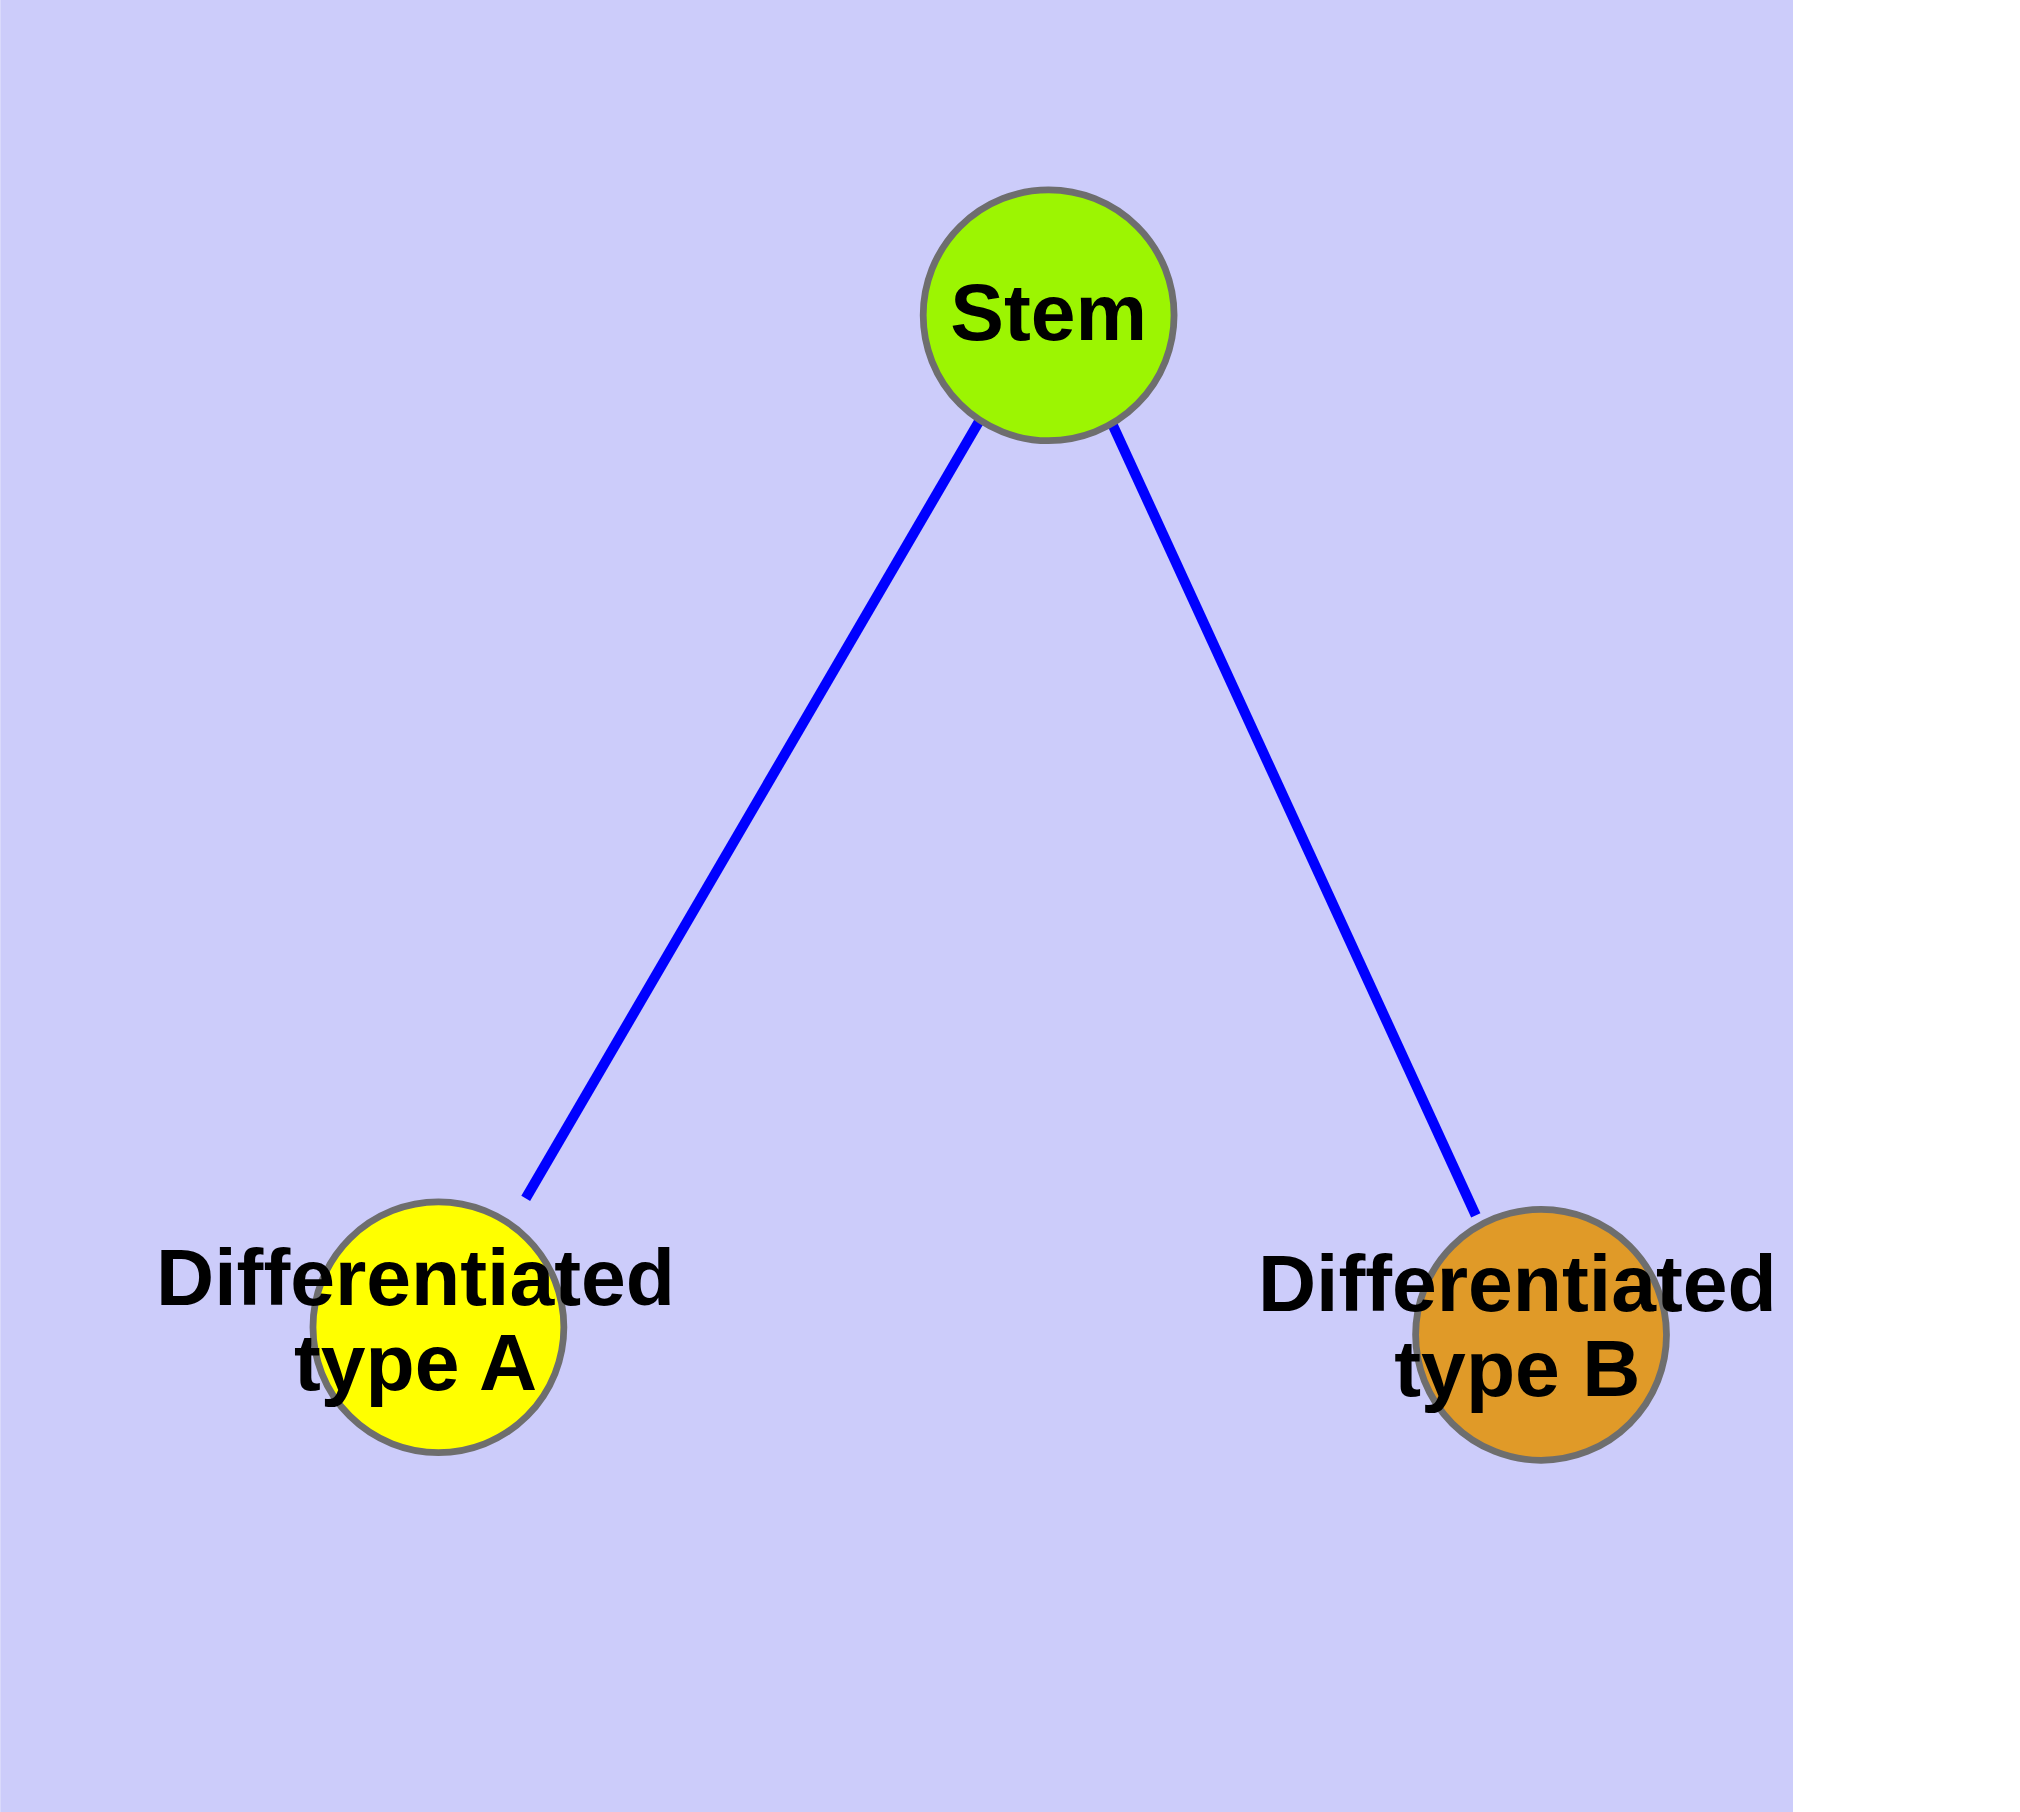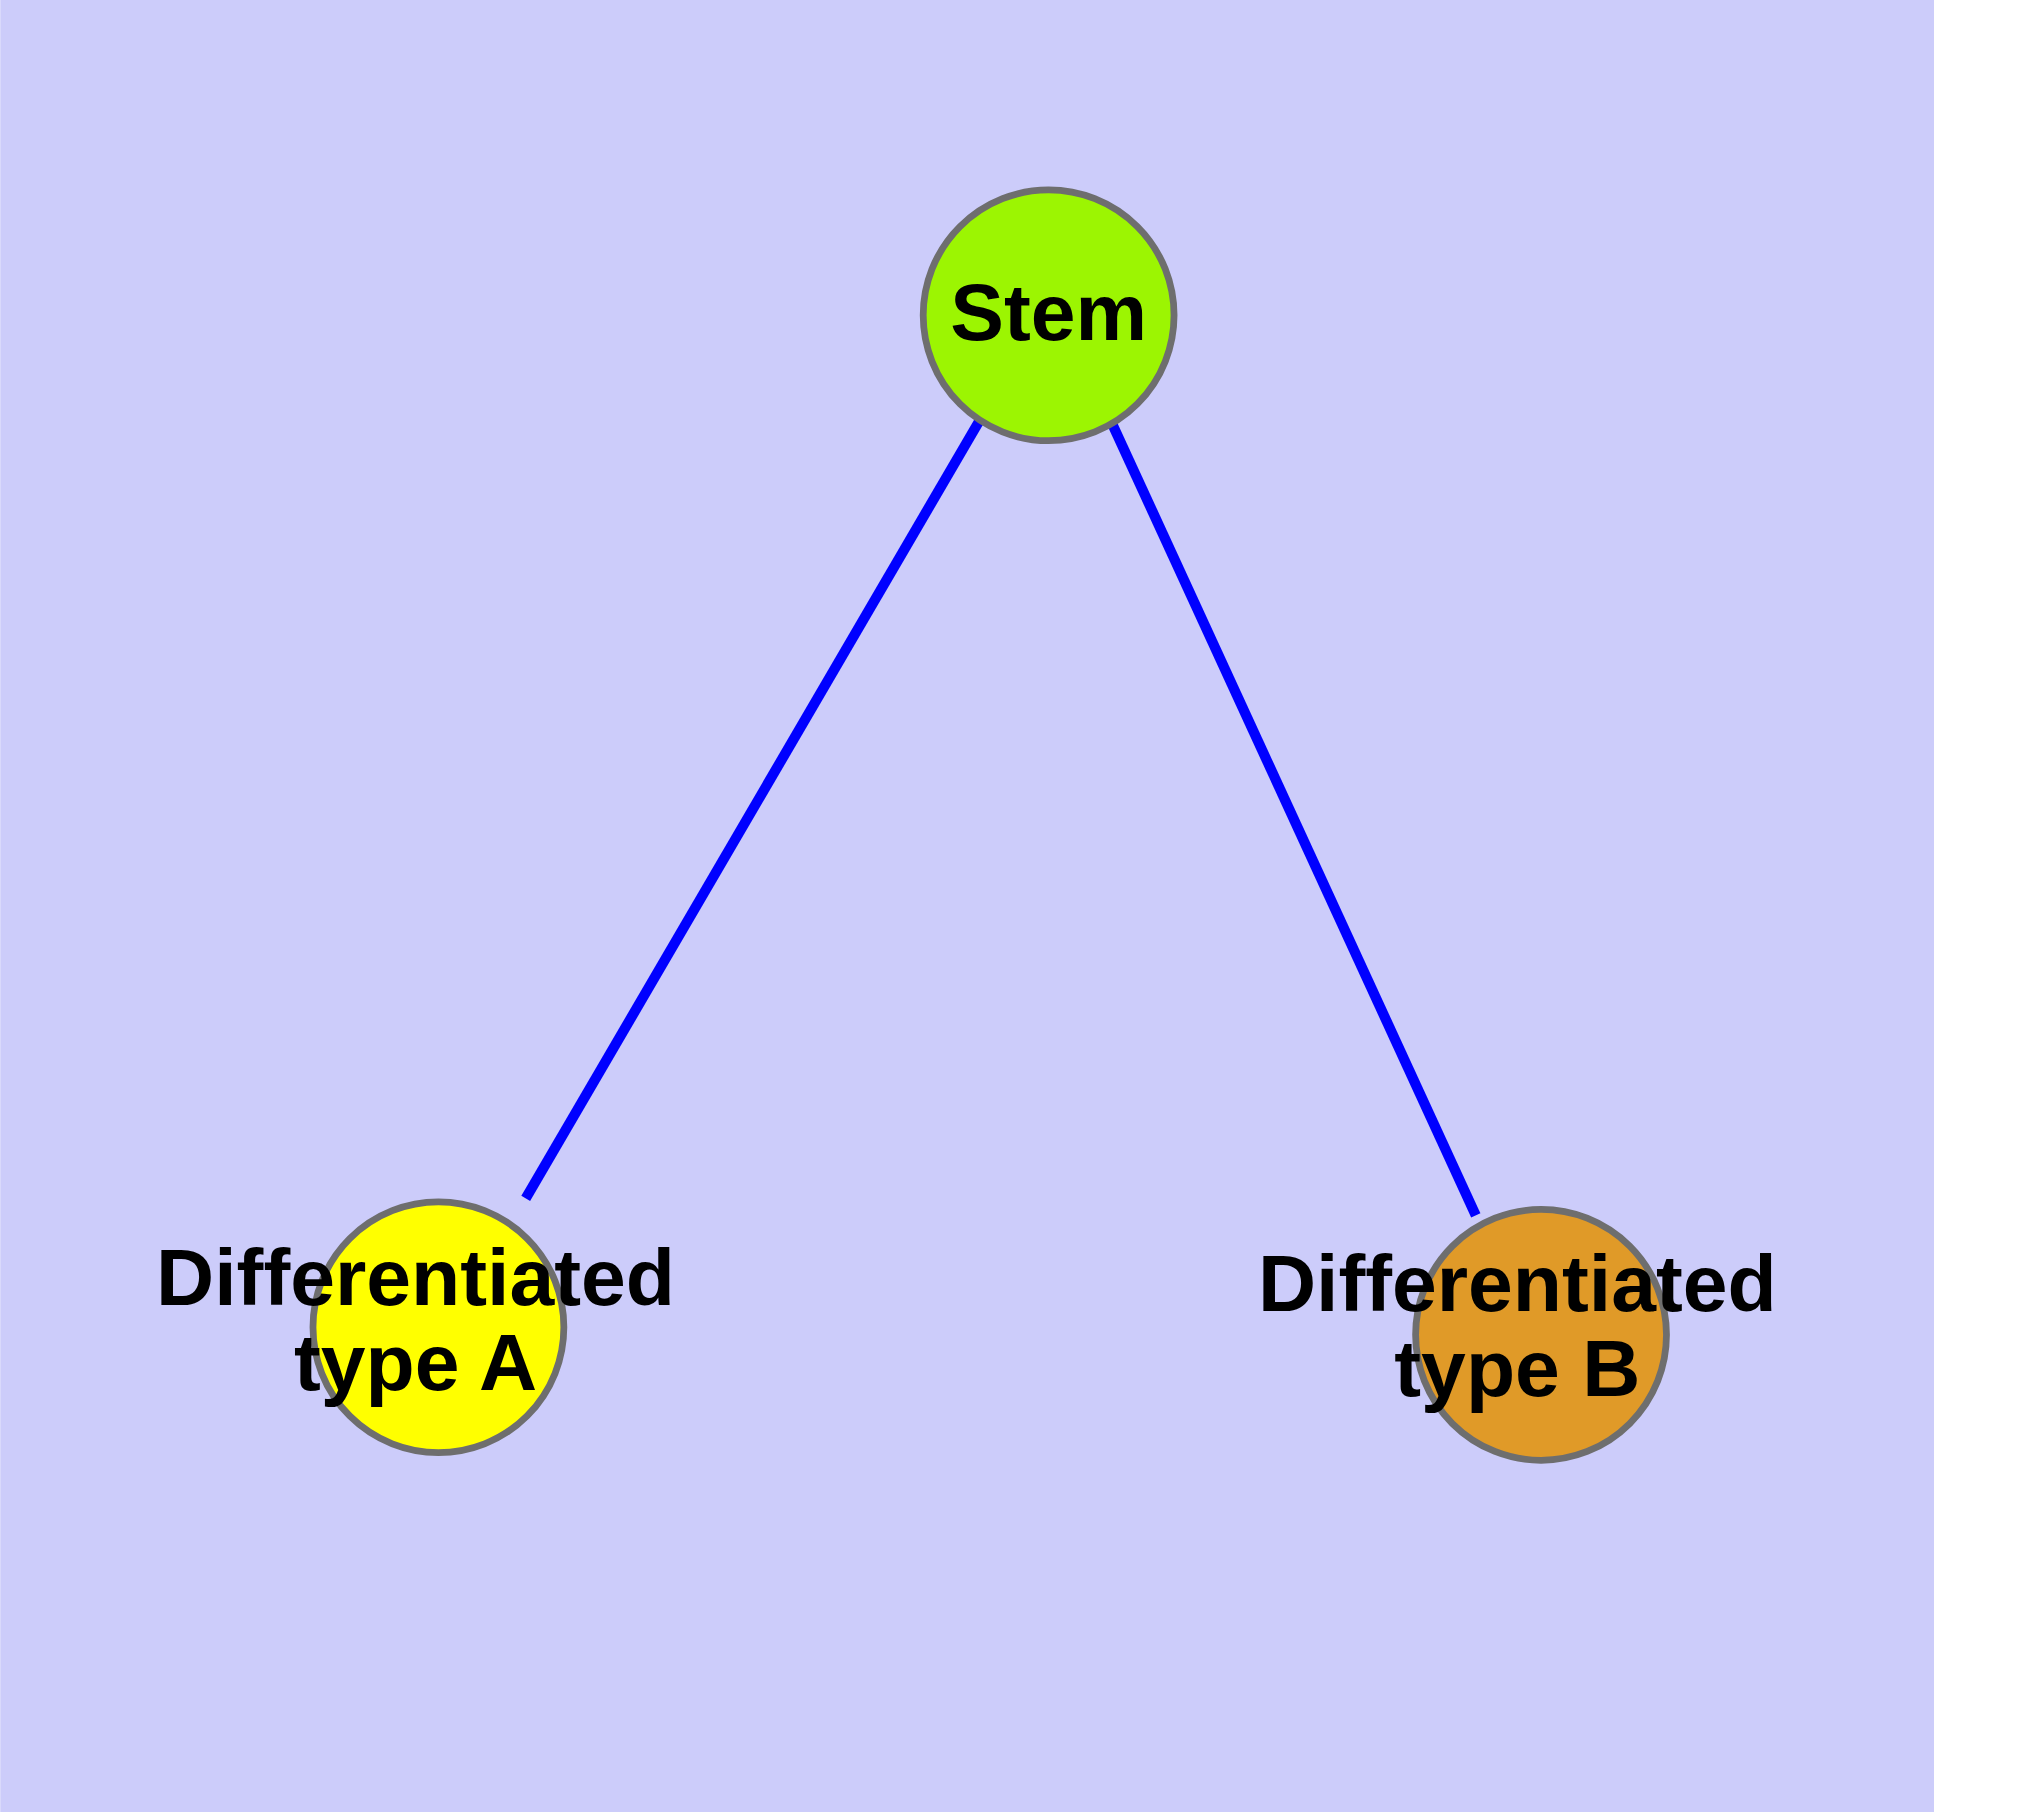--- a/index.html
+++ b/index.html
@@ -3,21 +3,21 @@
 <meta charset="utf-8">
 <title>Cell lineage graph</title>
 <style>
   html, body {
     margin: 0;
     padding: 0;
     background: #ffffff;
   }
   #canvas {
     position: relative;
-    width: 1934px;
+    width: 1793px;
     height: 1812px;
     overflow: hidden;
     font-family: "Liberation Sans", sans-serif;
   }
   #graph-svg {
     position: absolute;
     top: 0;
     left: 0;
     width: 2021px;
     height: 1812px;

